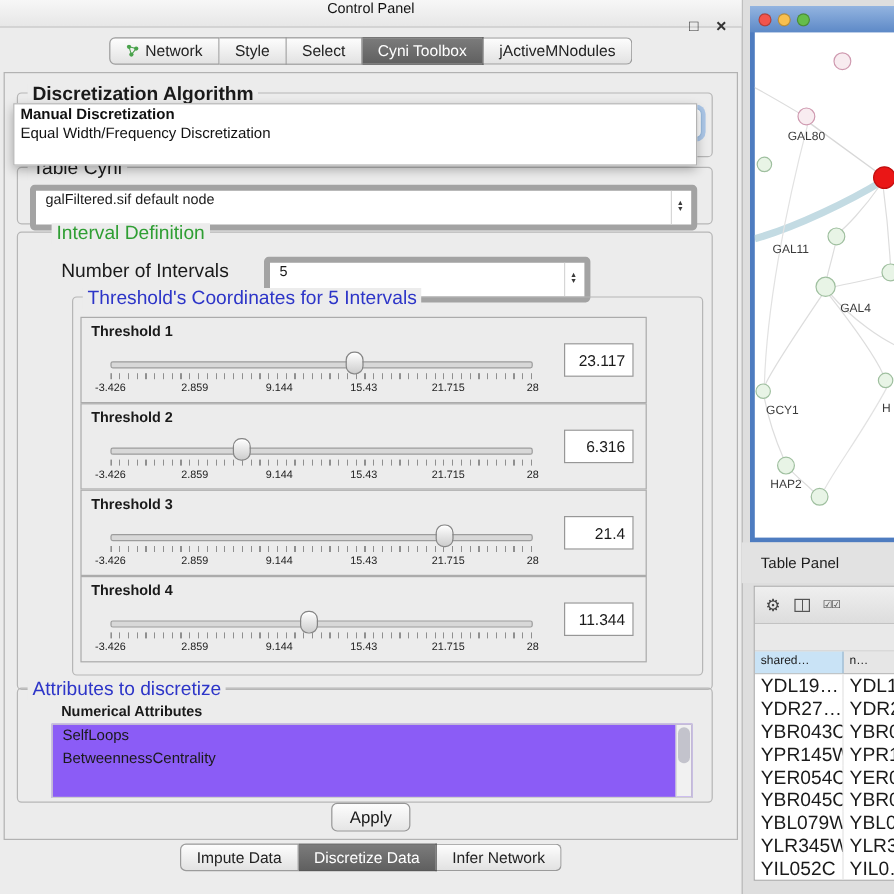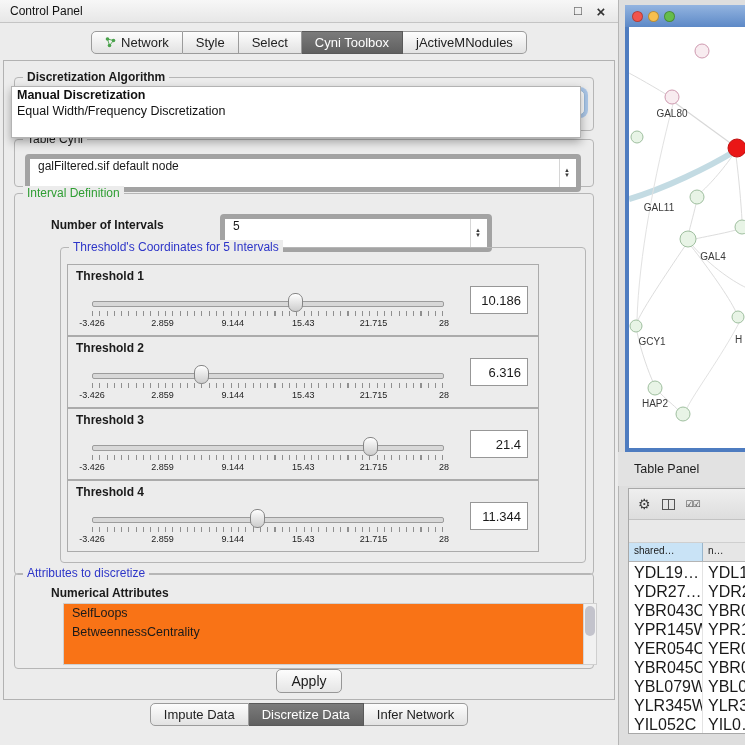--- a/index.html
+++ b/index.html
@@ -2,44 +2,44 @@
 <html><head>
 <meta charset="utf-8">
 <style>
   html,body{margin:0;padding:0;}
   .screen{position:relative;width:745px;height:745px;background:#dedede;overflow:hidden;
           font-family:"Liberation Sans",sans-serif;font-size:12px;color:#1a1a1a;}
 
   
   .control-window{position:absolute;left:0;top:0;width:618px;height:745px;background:#ececec;border-right:1px solid #b5b5b5;}
   .cw-titlebar{height:22px;background:linear-gradient(#f7f7f7,#e7e7e7);border-bottom:1px solid #c4c4c4;
-               display:flex;align-items:center;padding:0 10px;}
+               display:flex;align-items:center;padding:0 10px;flex-direction:column;}
   .cw-title{font-size:12px;color:#111;}
   .win-icons{margin-left:auto;display:flex;gap:9px;color:#333;}
   .win-btn{width:14px;text-align:center;font-size:13px;cursor:default;}
   .win-btn.close{font-weight:bold;font-size:15px;}
 
   .tabs-row{position:absolute;left:0;width:618px;display:flex;justify-content:center;}
   .tabs-top{top:31px;}
   .tabs-bottom{top:703px;}
   .seg{display:flex;}
   .seg-tab{height:23px;box-sizing:border-box;display:flex;align-items:center;gap:5px;padding:0 13px;
            font-size:13px;color:#222;background:linear-gradient(#fdfdfd,#e2e2e2);
            border:1px solid #9b9b9b;border-left:none;white-space:nowrap;}
   .seg .seg-tab:first-child{border-left:1px solid #9b9b9b;border-radius:5px 0 0 5px;}
   .seg .seg-tab:last-child{border-radius:0 5px 5px 0;}
   .seg-tab.selected{background:linear-gradient(#7b7b7b,#606060);color:#fff;border-color:#595959;}
   .tab-icon svg{display:block;}
 
   .panel-outer{position:absolute;left:3px;top:60px;width:610px;height:638px;border:1px solid #b2b2b2;background:#ececec;}
 
   .group{position:absolute;border:1px solid #b6b6b6;border-radius:4px;}
-  .legend{position:absolute;top:-8px;left:8px;background:#ececec;padding:0 4px;font-size:12px;white-space:nowrap;}
+  .legend{position:absolute;top:-8px;left:8px;background:#ececec;padding:0 4px;font-size:16px;white-space:nowrap;}
   .legend.bold{font-weight:bold;}
-  .legend.green{color:#2f9e33;}
+  .legend.green{color:#2f9e33;margin-left:20px;}
   .legend.blue{color:#2d35c8;}
 
   
   .algo-group{left:10px;top:16px;width:578px;height:52px;}
   .algo-combo{position:absolute;left:8px;top:12px;right:8px;height:23px;background:#fff;border:1px solid #9bbde0;
               border-radius:5px;box-shadow:0 0 0 3px rgba(118,168,228,.55);z-index:1;}
 
   
   .dropdown-overlay{position:absolute;left:7px;top:25px;width:568px;height:50px;background:#fff;
                     border:1px solid #b3b3b3;box-shadow:0 4px 9px rgba(0,0,0,.32);z-index:50;}
@@ -52,40 +52,40 @@
          font-size:12px;padding:0 2px 0 8px;box-sizing:border-box;height:38px;}
   .combo-value{flex:1;overflow:hidden;white-space:nowrap;}
   .combo-stepper{display:flex;flex-direction:column;align-items:center;justify-content:center;
                  border-left:1px solid #d6d6d6;padding:0 4px;color:#3a3a3a;}
   .combo-stepper span{font-size:6px;line-height:5px;}
 
   .table-data-group{left:10px;top:78px;width:578px;height:46px;}
   .td-combo{left:10px;top:14px;width:556px;}
 
   .interval-group{left:10px;top:132px;width:578px;height:380px;}
-  .noi-label{position:absolute;left:36px;top:24px;font-weight:bold;font-size:12px;}
+  .noi-label{position:absolute;left:36px;top:24px;font-weight:normal;font-size:16px;}
   .noi-combo{left:205px;top:20px;width:272px;}
 
   .thr-group{left:45px;top:53px;width:524px;height:314px;}
   .thr-panel{position:absolute;left:6px;width:470px;height:70px;border:1px solid #ababab;background:#ececec;}
   .thr-label{position:absolute;left:8px;top:4px;font-weight:bold;font-size:12px;}
   .slider{position:absolute;left:24px;top:22px;width:352px;height:44px;}
   .track{position:absolute;left:0;right:0;top:14px;height:4px;background:#d8d8d8;border:1px solid #9c9c9c;border-radius:2px;}
   .thumb{position:absolute;top:6px;width:13px;height:17px;border:1px solid #858585;border-radius:7px;
          background:linear-gradient(#fefefe,#cdcdcd);box-shadow:inset 0 1px 0 #fff;}
   .ticks{position:absolute;left:0;right:0;top:24px;height:5px;
          background:repeating-linear-gradient(to right,#8f8f8f 0,#8f8f8f 1px,transparent 1px,transparent 7.3px);}
   .tick-labels{position:absolute;left:0;right:0;top:31px;height:11px;}
   .tick-labels span{position:absolute;transform:translateX(-50%);font-size:9px;color:#222;white-space:nowrap;}
   .value-box{position:absolute;right:10px;top:21px;width:58px;height:28px;background:#fff;border:1px solid #979797;
              box-sizing:border-box;display:flex;align-items:center;justify-content:flex-end;padding-right:6px;font-size:13px;}
 
   .attr-group{left:10px;top:512px;width:578px;height:94px;}
   .attr-title{position:absolute;left:36px;top:12px;font-weight:bold;font-size:12px;}
-  .attr-list{position:absolute;left:48px;top:29px;width:534px;height:62px;background:#f97316;border:1px solid #cfcfcf;
+  .attr-list{position:absolute;left:28px;top:29px;width:534px;height:62px;background:#8b5cf6;border:1px solid #cfcfcf;
              box-sizing:border-box;overflow:hidden;}
   .attr-item{padding:1px 8px;font-size:12.5px;line-height:17px;}
   .attr-scroll{position:absolute;right:0;top:0;bottom:0;width:12px;background:#f1f1f1;border-left:1px solid #d5d5d5;}
   .attr-scroll .sthumb{position:absolute;left:1px;right:1px;top:2px;height:30px;background:#c3c3cc;border-radius:5px;}
 
   .apply-btn{position:absolute;left:50%;transform:translateX(-50%);top:608px;width:64px;height:22px;
              border:1px solid #979797;border-radius:5px;background:linear-gradient(#fdfdfd,#e5e5e5);
              font-size:14px;display:flex;align-items:center;justify-content:center;}
 
   
@@ -203,21 +203,21 @@
       <div class="ticks" data-name="slider-ticks"></div>
       <div class="tick-labels" data-name="slider-tick-labels">
                     <span data-name="tick-label" style="left: 0%;">-3.426</span>
                     <span data-name="tick-label" style="left: 20%;">2.859</span>
                     <span data-name="tick-label" style="left: 40%;">9.144</span>
                     <span data-name="tick-label" style="left: 60%;">15.43</span>
                     <span data-name="tick-label" style="left: 80%;">21.715</span>
                     <span data-name="tick-label" style="left: 100%;">28</span>
                   </div>
     </div>
-    <div class="value-box" data-name="threshold-value-input">10.186</div>
+    <div class="value-box" data-name="threshold-value-input">23.117</div>
   </div>
               <div class="thr-panel" data-name="threshold-panel" style="top: 88px;">
     <div class="thr-label" data-name="threshold-label">Threshold 2</div>
     <div class="slider" data-name="threshold-slider">
       <div class="track" data-name="slider-track"></div>
       <div class="thumb" data-name="slider-thumb" style="left: calc(31% - 7px);"></div>
       <div class="ticks" data-name="slider-ticks"></div>
       <div class="tick-labels" data-name="slider-tick-labels">
                     <span data-name="tick-label" style="left: 0%;">-3.426</span>
                     <span data-name="tick-label" style="left: 20%;">2.859</span>

